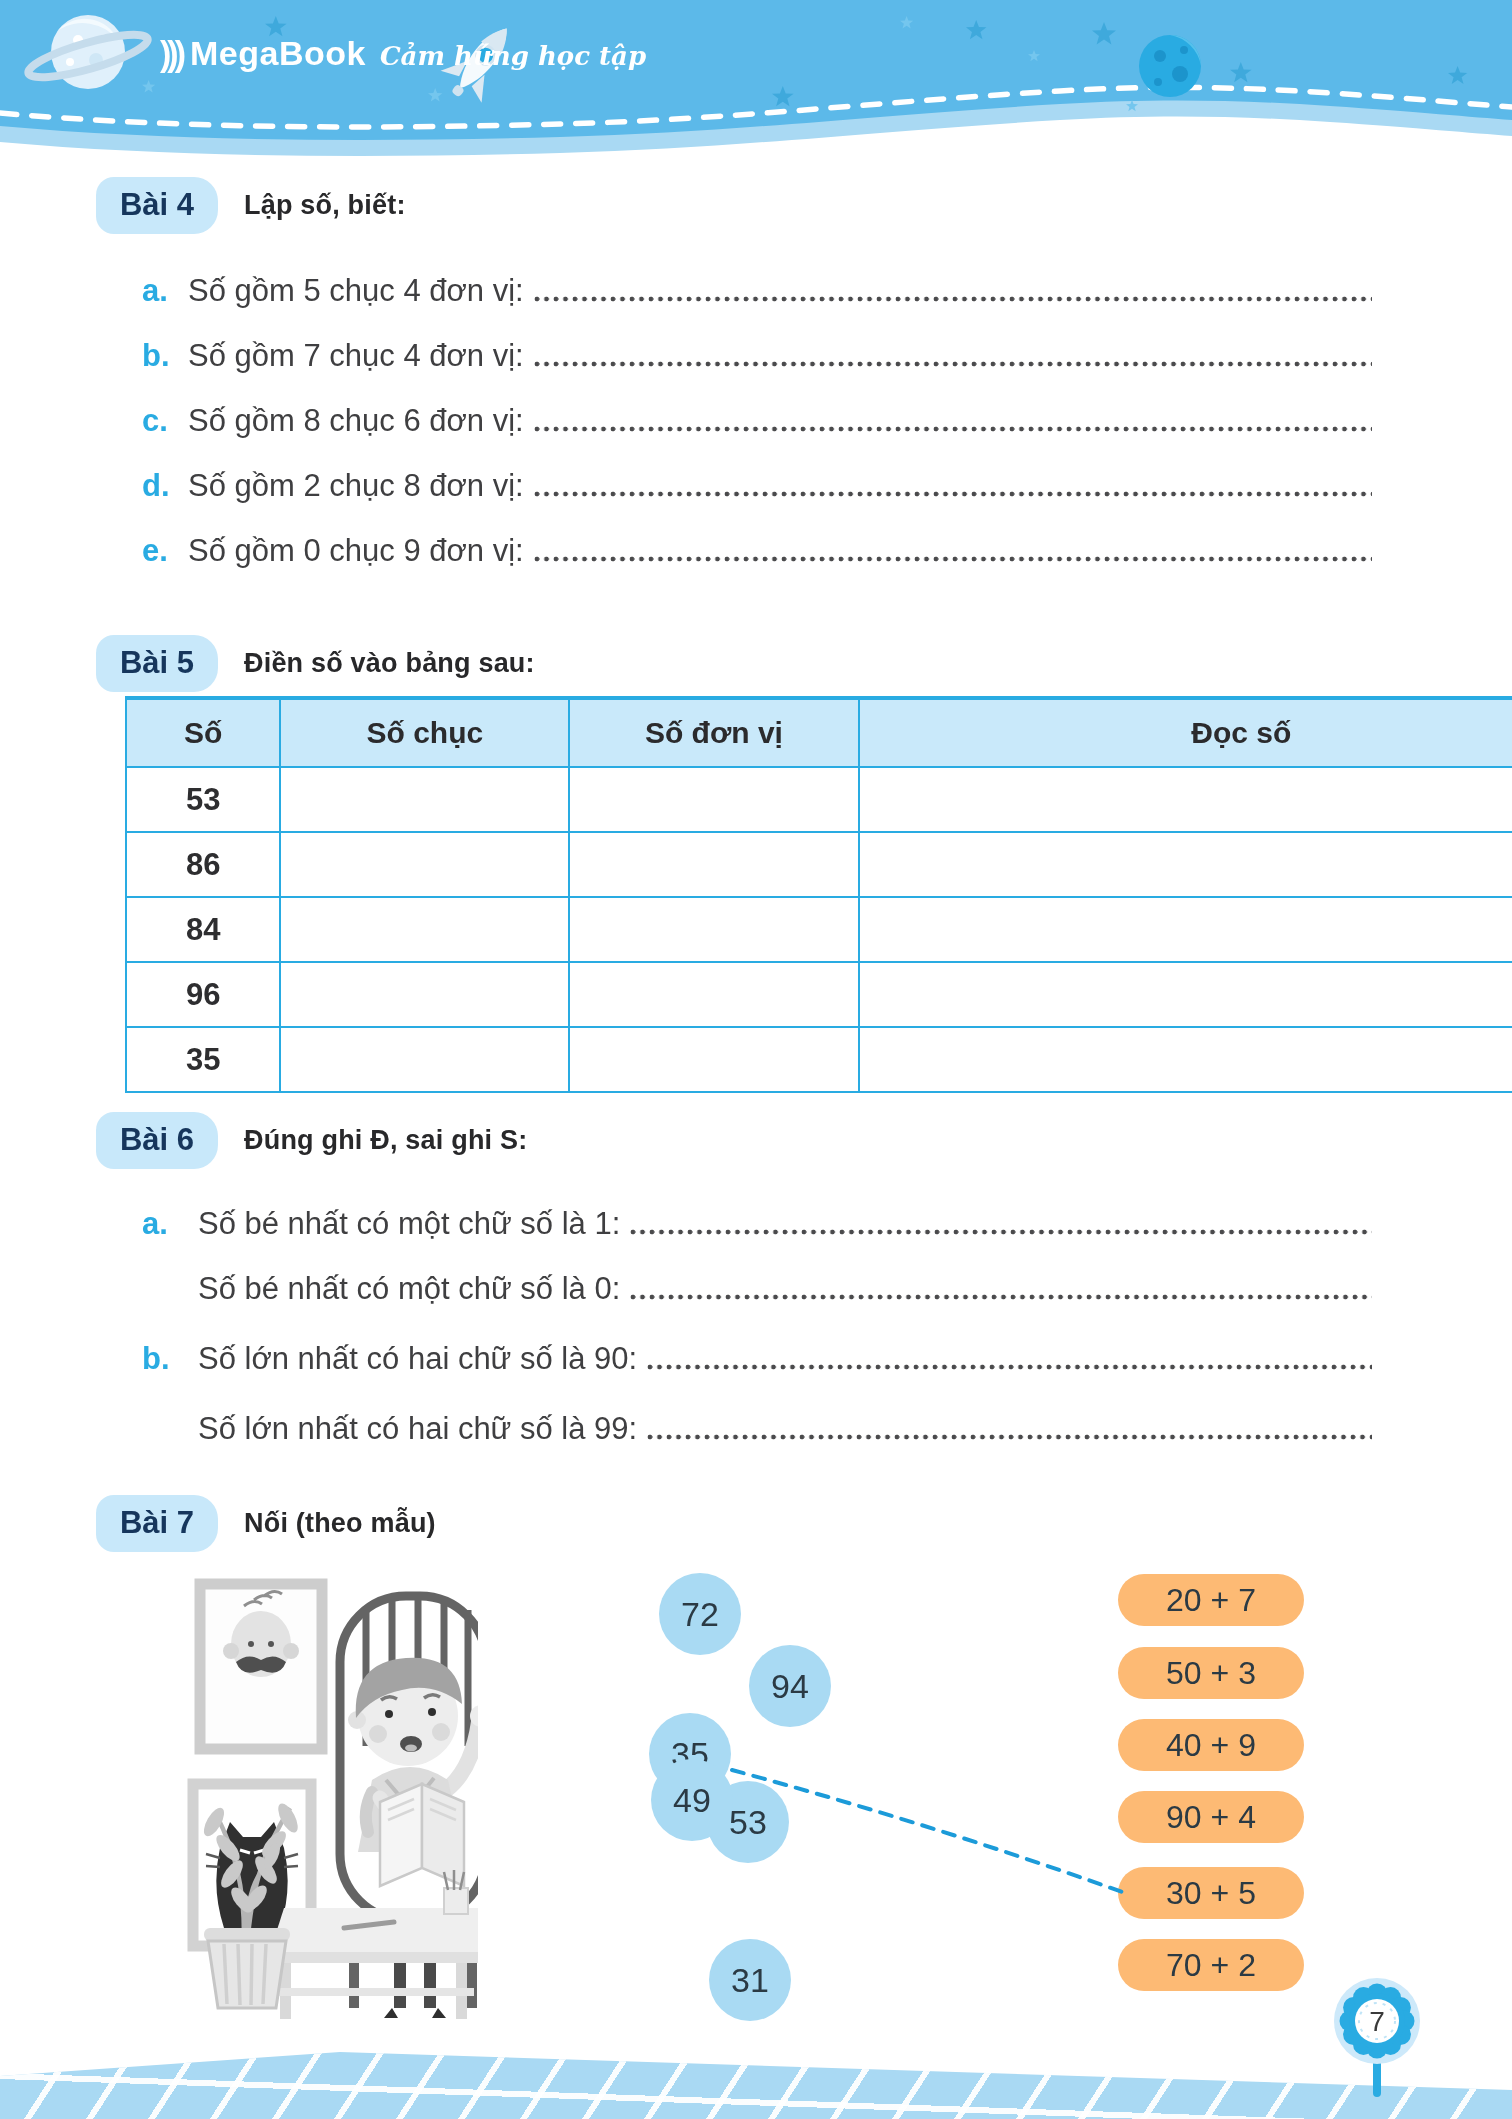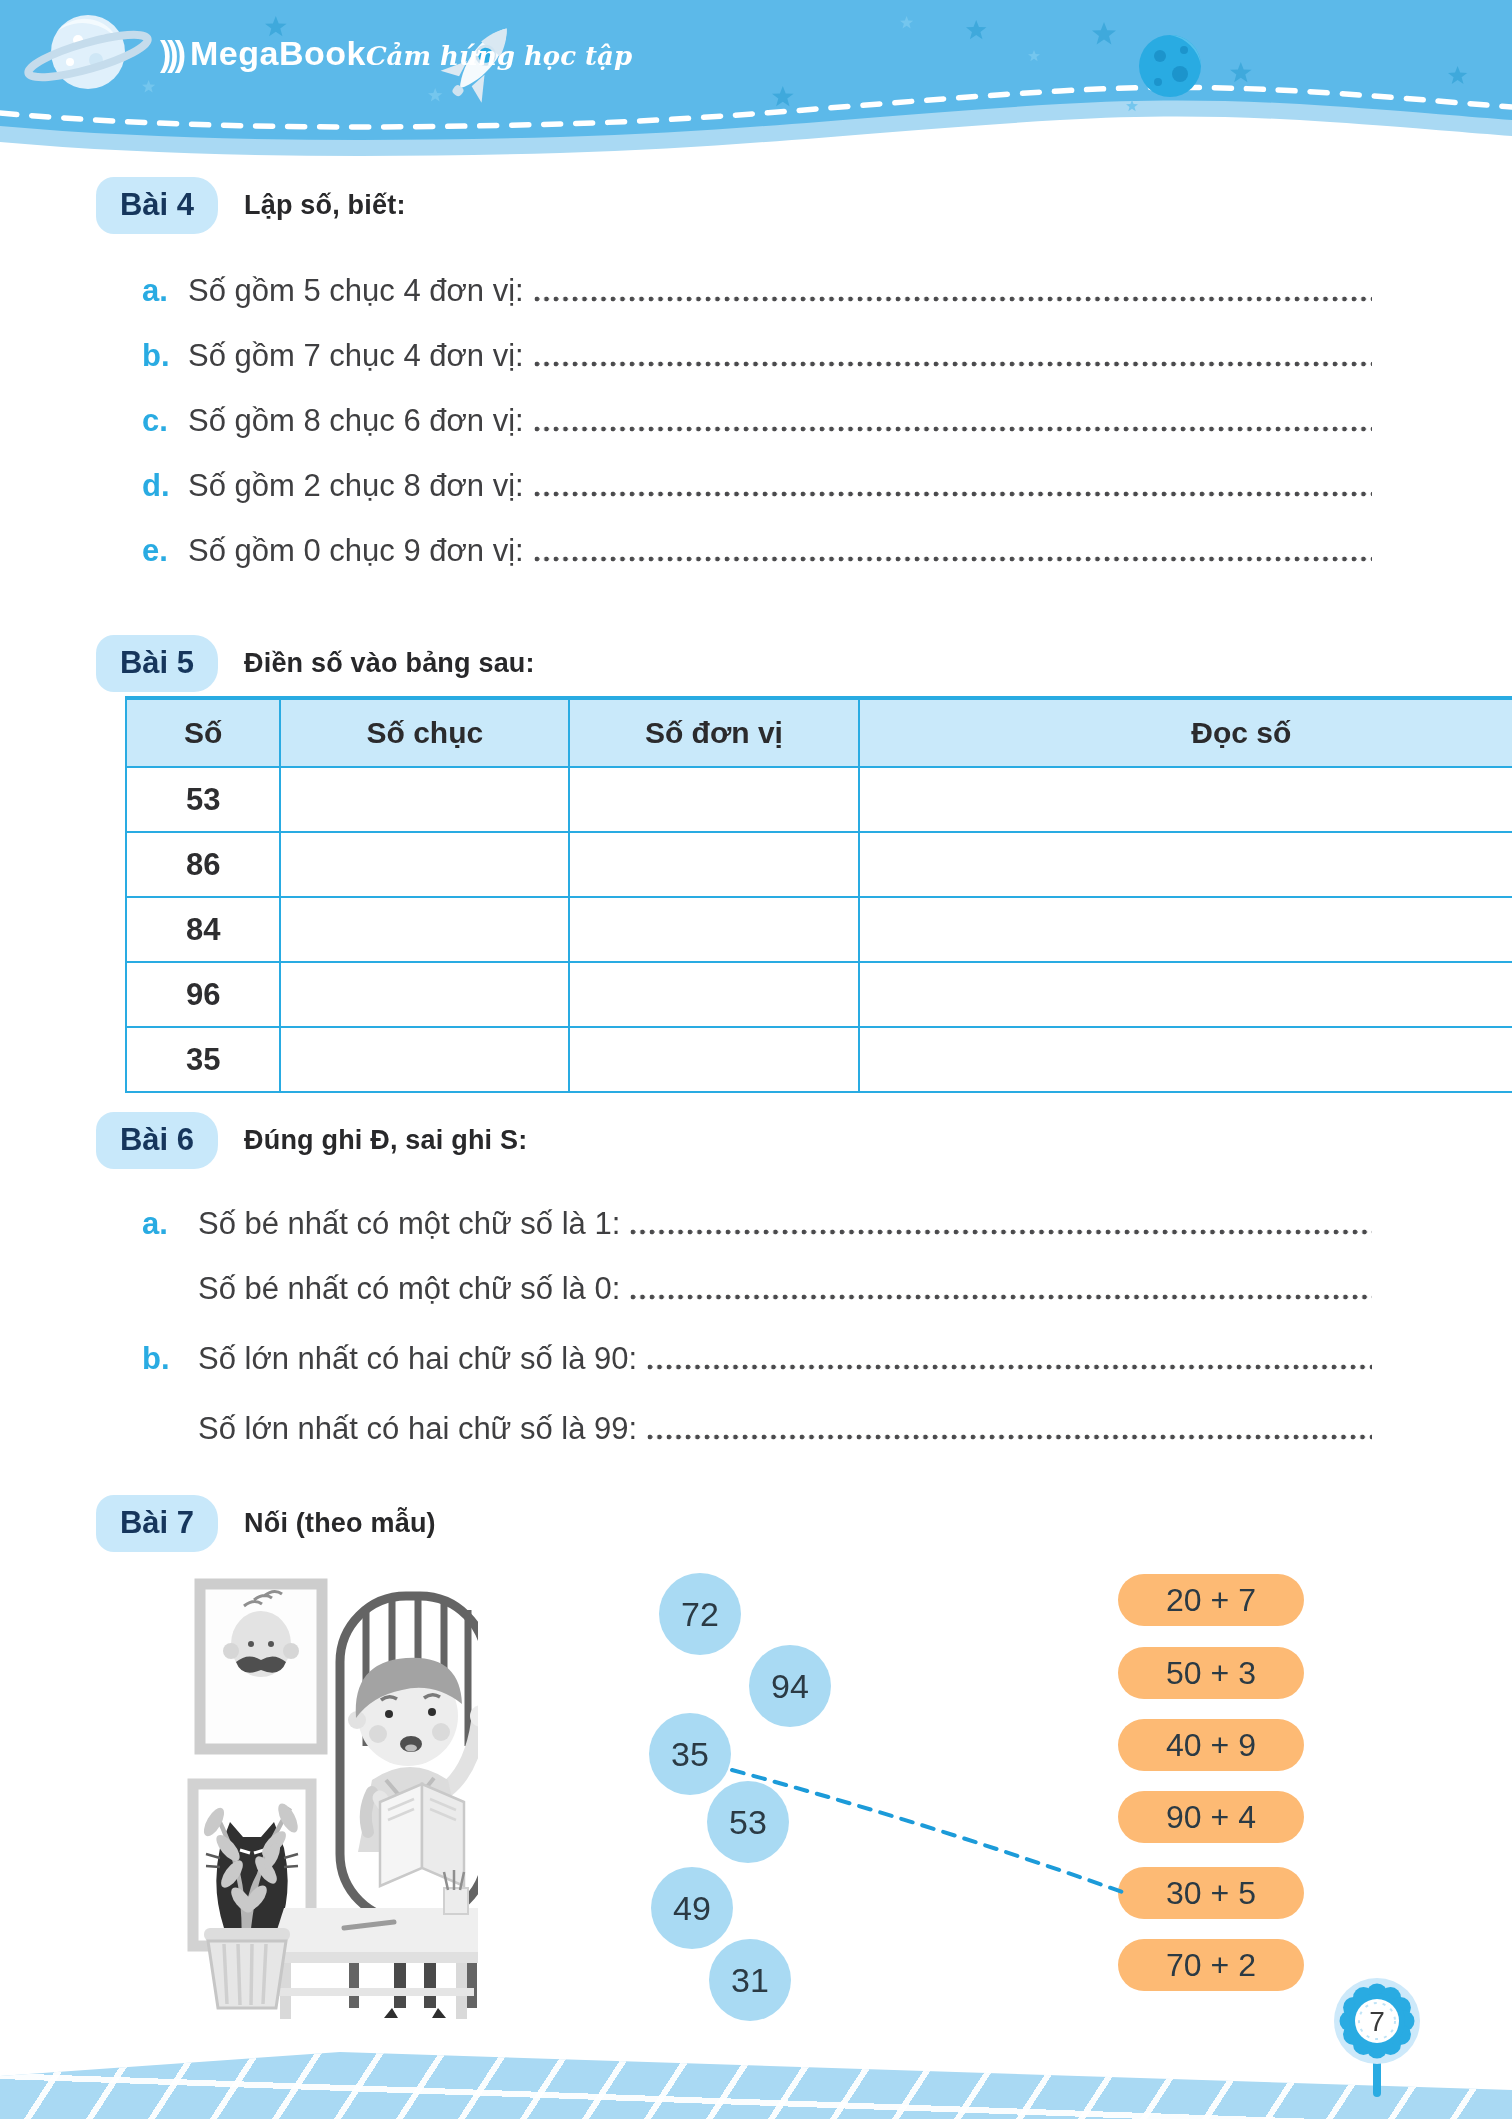--- a/index.html
+++ b/index.html
@@ -4,21 +4,21 @@
 <style>
   html,body{margin:0;padding:0;background:#ffffff;}
   .page{position:relative;width:1512px;height:2119px;overflow:hidden;background:#ffffff;
         font-family:"Liberation Sans",sans-serif;color:#3f3f41;}
 
   
   .header-svg{position:absolute;left:0;top:0;}
   .logo-wrap{position:absolute;left:160px;top:34px;display:flex;align-items:baseline;color:#ffffff;}
   .logo-chevrons{font-weight:900;font-size:34px;letter-spacing:-4px;margin-right:8px;transform:scaleY(1.05);}
   .logo-text{font-weight:bold;font-size:34px;letter-spacing:.5px;}
-  .logo-tagline{font-family:"DejaVu Serif",serif;font-style:italic;font-weight:bold;font-size:26px;margin-left:0;}
+  .logo-tagline{font-family:"DejaVu Serif",serif;font-style:italic;font-weight:bold;font-size:26px;margin-left:14px;}
 
   
   .section-head{position:absolute;left:96px;display:flex;align-items:center;height:58px;}
   .badge{min-width:122px;height:57px;background:#c8e8fa;border-radius:18px 24px 24px 18px;
          display:flex;align-items:center;justify-content:center;
          color:#16365c;font-weight:bold;font-size:31px;}
   .section-title{margin-left:26px;font-weight:bold;font-size:27px;color:#28282a;letter-spacing:.2px;}
 
   
   .qrow{position:absolute;left:142px;width:1232px;height:46px;display:flex;align-items:flex-end;font-size:31px;}
@@ -35,21 +35,21 @@
   table.b5 th,table.b5 td{border:2px solid #29abe2;}
   table.b5 th{background:#c9e9fa;height:64px;font-size:30px;color:#2b2b2d;font-weight:bold;border-top-width:4px;}
   table.b5 td{height:61px;font-size:31px;font-weight:bold;color:#2e2e30;text-align:center;}
 
   
   .num-circle{position:absolute;width:82px;height:82px;border-radius:50%;background:#a9daf3;
               display:flex;align-items:center;justify-content:center;font-size:34px;color:#2b3a44;}
   .sum-pill{position:absolute;left:1118px;width:186px;height:52px;border-radius:26px;background:#fdba74;
             display:flex;align-items:center;justify-content:center;font-size:32px;color:#2b3a44;}
   .c1{left:659px;top:1573px;} .c2{left:749px;top:1645px;} .c3{left:649px;top:1713px;}
-  .c4{left:707px;top:1781px;} .c5{left:651px;top:1867px;} .c6{left:709px;top:1939px;}
+  .c4{left:707px;top:1781px;} .c5{left:651px;top:1759px;} .c6{left:709px;top:1939px;}
   .p1{top:1574px;} .p2{top:1647px;} .p3{top:1719px;} .p4{top:1791px;} .p5{top:1867px;} .p6{top:1939px;}
 
   
   .footer{position:absolute;left:0;top:2040px;width:1512px;height:79px;background:#a9d9f3;
           clip-path:polygon(0 36px,340px 12px,1512px 50px,1512px 79px,0 79px);
           background-image:
             repeating-linear-gradient(303deg,rgba(0,0,0,0) 0 46px,rgba(255,255,255,.95) 46px 52px),
             repeating-linear-gradient(2deg,rgba(0,0,0,0) 0 40px,rgba(255,255,255,.95) 40px 46px);}
   .page-badge{position:absolute;left:1333px;top:1977px;}
 

